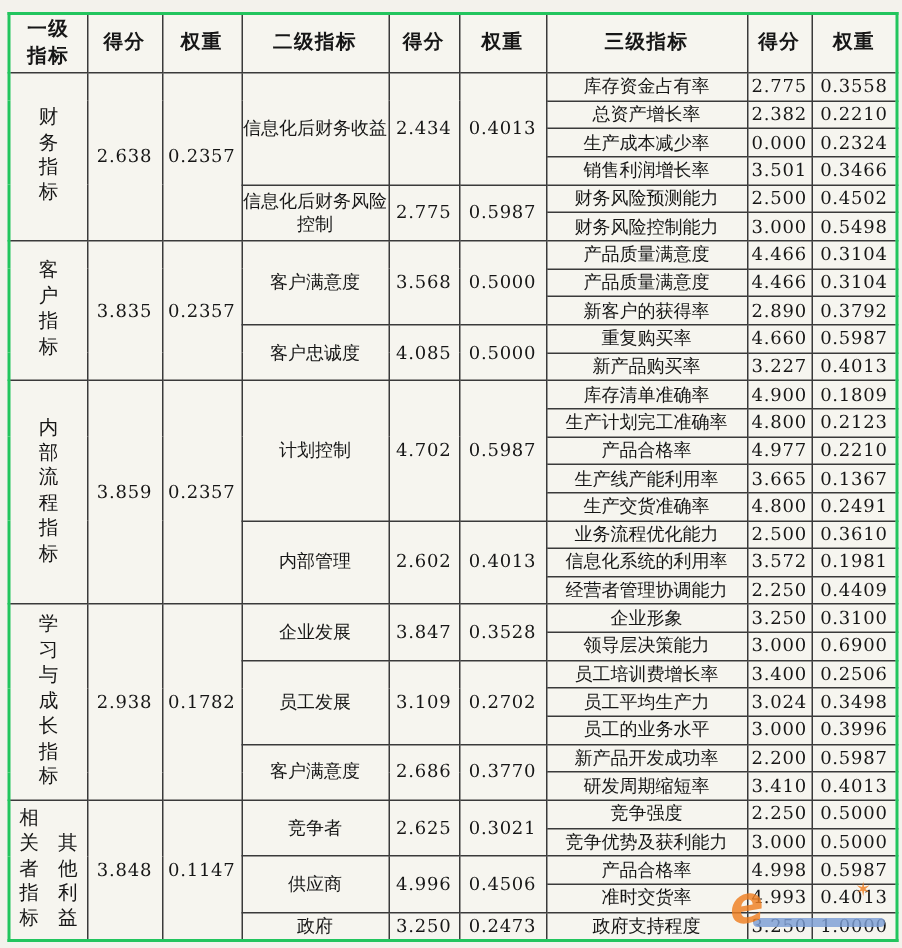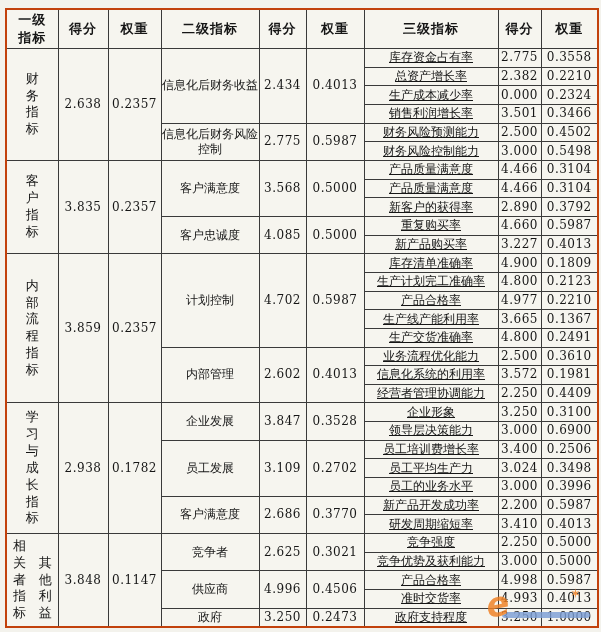--- a/index.html
+++ b/index.html
@@ -10,21 +10,21 @@
     font-family: "DejaVu Serif", "Liberation Serif", serif;
     color: #161616;
   }
   .scan-page { position: relative; width: 601px; height: 632px; }
 
   table.ind-table {
     position: absolute; left: 5px; top: 8px;
     width: 593px; height: 620px;
     border-collapse: collapse;
     table-layout: fixed;
-    border: 2px solid #c2410c;
+    border: 2px solid #22c55e;
     background: #f6f5ef;
   }
   .ind-table th, .ind-table td {
     border: 1px solid #3a3a3a;
     padding: 0;
     font-size: 12px;
     line-height: 1.25;
     text-align: center;
     vertical-align: middle;
     overflow: hidden;
@@ -44,21 +44,21 @@
     width: 1.25em;
     word-break: break-all;
     font-size: 13px;
     line-height: 1.3;
     letter-spacing: 0;
     margin: 0 auto;
   }
   .v2wrap { display: flex; justify-content: center; align-items: flex-end; gap: 1px; }
 
   .l2name { font-size: 12.5px; padding: 0 8px; }
-  .name3 { text-align: left; padding-left: 4px; padding-right: 2px; font-size: 12.5px; white-space: nowrap; text-decoration: underline; }
+  .name3 { text-align: left; padding-left: 4px; padding-right: 2px; font-size: 12.5px; white-space: nowrap; }
   .num { text-align: center; font-size: 12px; letter-spacing: 0.5px; }
 
   
   .watermark {
     position: absolute;
     left: 486px; top: 588px;
     width: 114px; height: 40px;
     pointer-events: none;
     opacity: 0.82;
     font-family: "DejaVu Sans", "Liberation Sans", sans-serif;

